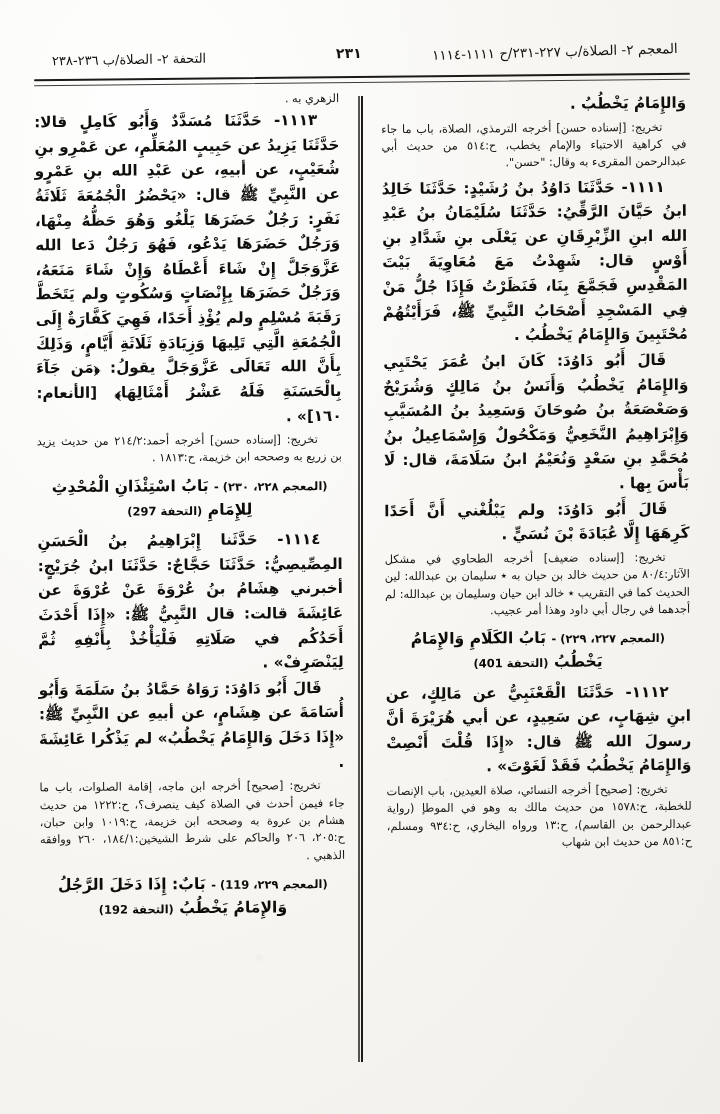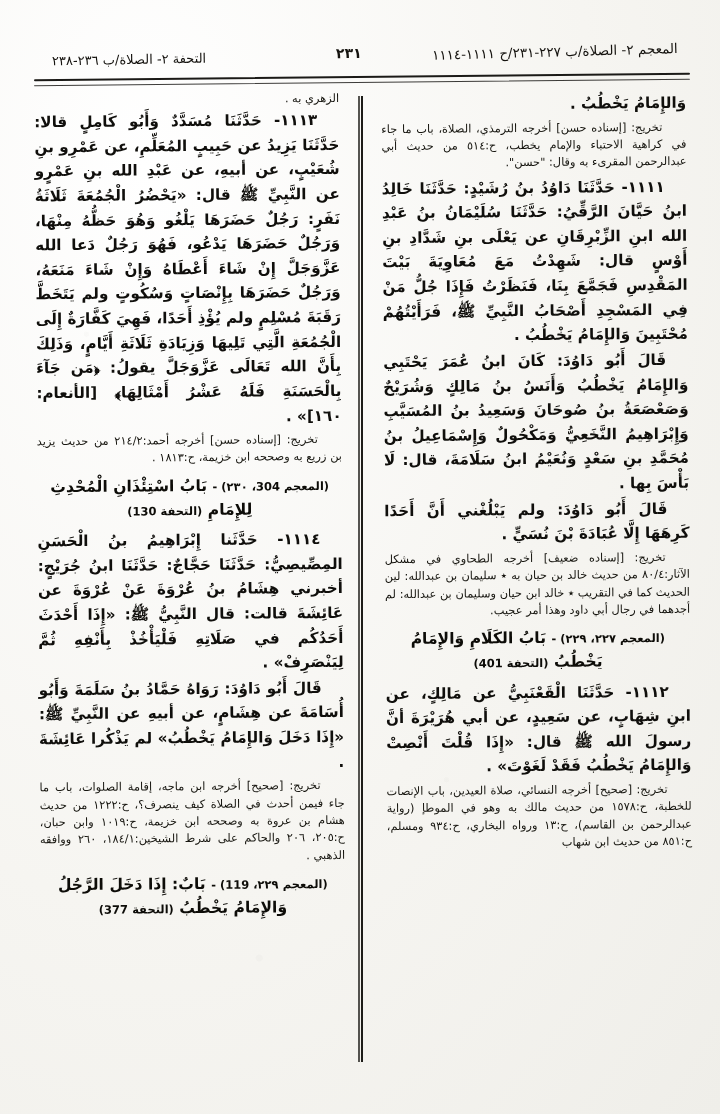--- a/index.html
+++ b/index.html
@@ -219,22 +219,22 @@
         </div>
     </div>
 
     <div class="col-divider"></div>
 
     <div class="col col-left tilt">
       <p class="tiny-lead">الزهري به .</p>
       <div id="left-blocks">
           <p class="matn indent">١١١٣- حَدَّثَنَا مُسَدَّدٌ وَأَبُو كَامِلٍ قالا: حَدَّثَنَا يَزِيدُ عن حَبِيبٍ المُعَلِّمِ، عن عَمْرِو بنِ شُعَيْبٍ، عن أبيهِ، عن عَبْدِ الله بنِ عَمْرٍو عن النَّبِيِّ ﷺ قال: «يَحْضُرُ الْجُمُعَةَ ثَلَاثَةُ نَفَرٍ: رَجُلٌ حَضَرَهَا يَلْغُو وَهُوَ حَظُّهُ مِنْهَا، وَرَجُلٌ حَضَرَهَا يَدْعُو، فَهُوَ رَجُلٌ دَعا الله عَزَّوَجَلَّ إِنْ شَاءَ أَعْطَاهُ وَإِنْ شَاءَ مَنَعَهُ، وَرَجُلٌ حَضَرَهَا بِإِنْصَاتٍ وَسُكُوتٍ ولم يَتَخَطَّ رَقَبَةَ مُسْلِمٍ ولم يُؤْذِ أَحَدًا، فَهِيَ كَفَّارَةٌ إِلَى الْجُمُعَةِ الَّتِي تَلِيهَا وَزِيَادَةِ ثَلَاثَةِ أَيَّامٍ، وَذَلِكَ بِأَنَّ الله تَعَالَى عَزَّوَجَلَّ يقولُ: ﴿مَن جَآءَ بِالْحَسَنَةِ فَلَهُ عَشْرُ أَمْثَالِهَا﴾ [الأنعام: ١٦٠]» .</p>
           <p class="takhrij">تخريج: [إسناده حسن] أخرجه أحمد:٢١٤/٢ من حديث يزيد بن زريع به وصححه ابن خزيمة، ح:١٨١٣ .</p>
-          <div class="bab"><span class="mujam">(المعجم 304، ٢٣٠) -</span><span> بَابُ اسْتِئْذَانِ الْمُحْدِثِ لِلإِمَامِ </span><span class="ref">(التحفة 130)</span></div>
+          <div class="bab"><span class="mujam">(المعجم ٢٢٨، ٢٣٠) -</span><span> بَابُ اسْتِئْذَانِ الْمُحْدِثِ لِلإِمَامِ </span><span class="ref">(التحفة 297)</span></div>
           <p class="matn indent">١١١٤- حَدَّثَنا إِبْرَاهِيمُ بنُ الْحَسَنِ المِصِّيصِيُّ: حَدَّثَنَا حَجَّاجٌ: حَدَّثَنَا ابنُ جُرَيْجٍ: أخبرني هِشَامُ بنُ عُرْوَةَ عَنْ عُرْوَةَ عن عَائِشَةَ قالت: قال النَّبِيُّ ﷺ: «إِذَا أَحْدَثَ أَحَدُكُم في صَلَاتِهِ فَلْيَأْخُذْ بِأَنْفِهِ ثُمَّ لِيَنْصَرِفْ» .</p>
           <p class="matn indent">قَالَ أَبُو دَاوُدَ: رَوَاهُ حَمَّادُ بنُ سَلَمَةَ وَأَبُو أُسَامَةَ عن هِشَامٍ، عن أبيهِ عن النَّبِيِّ ﷺ: «إِذَا دَخَلَ وَالإِمَامُ يَخْطُبُ» لم يَذْكُرا عَائِشَةَ .</p>
           <p class="takhrij">تخريج: [صحيح] أخرجه ابن ماجه، إقامة الصلوات، باب ما جاء فيمن أحدث في الصلاة كيف ينصرف؟، ح:١٢٢٢ من حديث هشام بن عروة به وصححه ابن خزيمة، ح:١٠١٩ وابن حبان، ح:٢٠٥، ٢٠٦ والحاكم على شرط الشيخين:١٨٤/١، ٢٦٠ ووافقه الذهبي .</p>
-          <div class="bab"><span class="mujam">(المعجم ٢٢٩، 119) -</span><span> بَابٌ: إِذَا دَخَلَ الرَّجُلُ وَالإِمَامُ يَخْطُبُ </span><span class="ref">(التحفة 377)</span></div>
+          <div class="bab"><span class="mujam">(المعجم ٢٢٩، 119) -</span><span> بَابٌ: إِذَا دَخَلَ الرَّجُلُ وَالإِمَامُ يَخْطُبُ </span><span class="ref">(التحفة 192)</span></div>
         </div>
     </div>
 
   </div>
 </div>
 
 </body></html>

